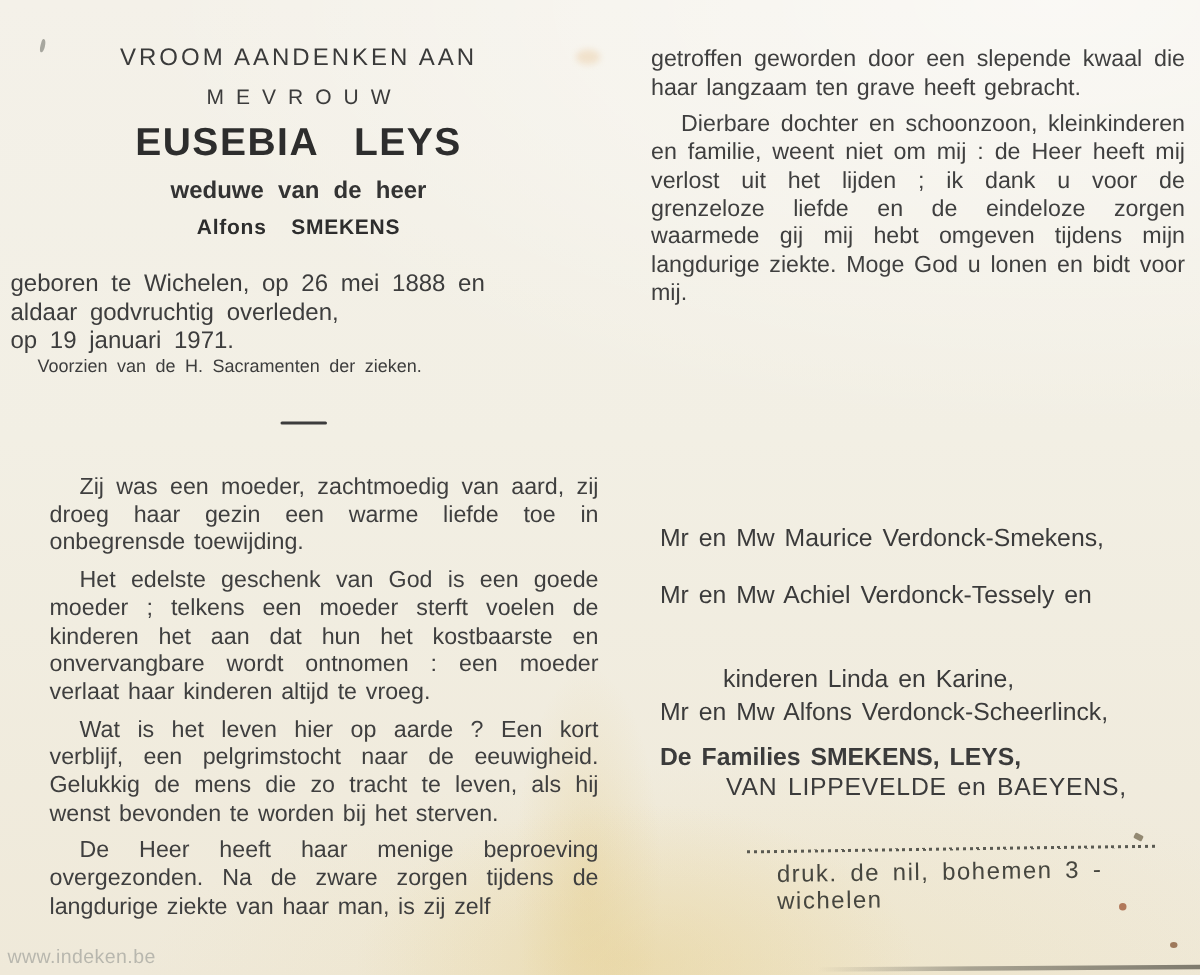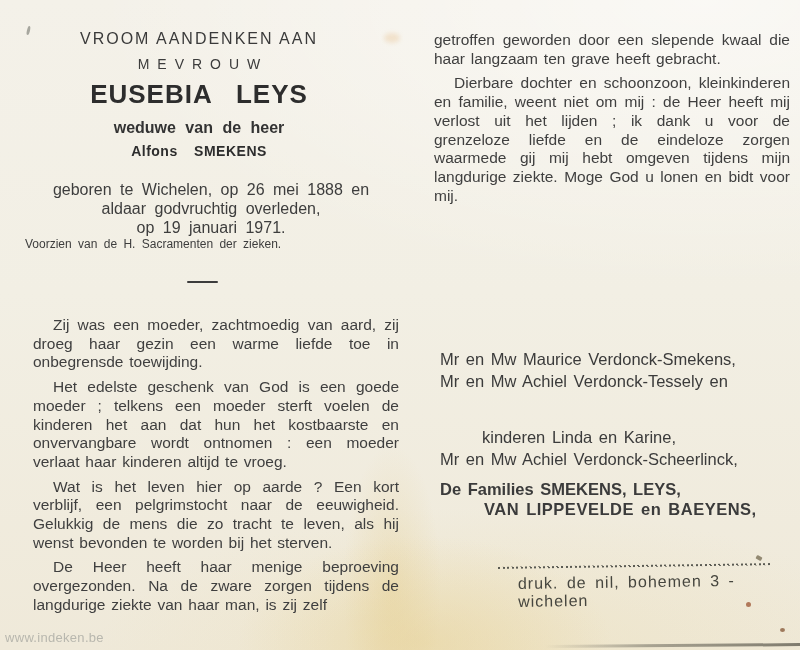--- a/index.html
+++ b/index.html
@@ -18,36 +18,36 @@
       linear-gradient(180deg,#f4f1e9 0%,#f2efe4 45%,#efe9d9 100%);
   }
   .abs{position:absolute;}
   
   .hdr{left:18px;width:362px;text-align:center;color:#343434;}
   .h-intro{top:30px;font-size:16px;letter-spacing:2px;color:#3a3a3a;}
   .h-title{top:56px;font-size:14px;letter-spacing:8px;text-indent:8px;color:#3c3c3c;}
   .h-name{top:79px;font-size:26px;font-weight:bold;letter-spacing:1px;word-spacing:16px;color:#2d2d2d;}
   .h-rel{top:119px;font-size:16px;font-weight:bold;word-spacing:5px;color:#333;}
   .h-husband{top:143px;font-size:14px;font-weight:bold;letter-spacing:.5px;word-spacing:12px;color:#2d2d2d;}
-  .lifedates{left:31px;top:180px;width:360px;text-align:center;font-size:16px;line-height:19px;word-spacing:4px;color:#3d3d3d;}
+  .lifedates{left:7px;top:180px;width:360px;text-align:left;font-size:16px;line-height:19px;word-spacing:4px;color:#3d3d3d;}
   .sacrament{left:25px;top:237px;width:360px;text-align:left;font-size:12px;word-spacing:3px;color:#3d3d3d;}
   .divider{left:187px;top:281px;width:31px;height:2px;background:#3c3c3c;border-radius:1px;}
   .body-left{left:33px;top:316px;width:366px;}
   .bodytext p{
     margin:0 0 6px 0;text-indent:20px;text-align:justify;
     font-size:15.5px;line-height:18.7px;color:#3f3f3f;word-spacing:1.5px;
   }
   
   .body-right{left:434px;top:31px;width:356px;}
   .families{left:440px;top:349px;width:350px;font-size:16.5px;color:#3b3b3b;word-spacing:2px;}
   .fam-line{line-height:20px;}
-  .fam-line.gap-after{margin-bottom:2px;}
+  .fam-line.gap-after{margin-bottom:18px;}
   .fam-line.indent{padding-left:42px;margin-top:36px;}
   .fam-line.group-start{margin-top:10px;font-weight:bold;}
-  .fam-line.caps-indent{padding-left:44px;letter-spacing:.5px;font-weight:bold;}
+  .fam-line.caps-indent{padding-left:44px;letter-spacing:.5px;}
   .thanks{left:471px;top:512px;width:312px;font-size:15px;font-weight:bold;line-height:21px;letter-spacing:.2px;color:#333;}
   .dotline{
     left:498px;top:565px;width:274px;height:2px;transform:rotate(-0.8deg);
     background:repeating-linear-gradient(90deg,#5a5a52 0 2px,rgba(0,0,0,0) 2px 4.5px);
   }
   .printer{left:518px;top:573px;font-size:16px;letter-spacing:1px;word-spacing:3px;color:#46463f;transform:rotate(-0.8deg);}
   
   .watermark{left:5px;top:630px;font-size:13px;letter-spacing:.3px;color:#b8b7ae;}
   .crease{left:27px;top:26px;width:3px;height:9px;border-radius:40% 60% 50% 50%;background:#8d8d86;transform:rotate(14deg);opacity:.75;}
   .smudge-orange{left:384px;top:33px;width:16px;height:10px;border-radius:50%;background:rgba(225,160,80,.22);filter:blur(2px);}
@@ -88,21 +88,21 @@
     <p>Zij was een moeder, zachtmoedig van aard, zij droeg haar gezin een warme liefde toe in onbegrensde toewijding.</p>
     <p>Het edelste geschenk van God is een goede moeder ; telkens een moeder sterft voelen de kinderen het aan dat hun het kostbaarste en onvervangbare wordt ontnomen : een moeder verlaat haar kinderen altijd te vroeg.</p>
     <p>Wat is het leven hier op aarde ? Een kort verblijf, een pelgrimstocht naar de eeuwigheid. Gelukkig de mens die zo tracht te leven, als hij wenst bevonden te worden bij het sterven.</p>
     <p>De Heer heeft haar menige beproeving overgezonden. Na de zware zorgen tijdens de langdurige ziekte van haar man, is zij zelf</p>
   </div>
 
   <div class="abs families">
     <div class="fam-line gap-after">Mr en Mw Maurice Verdonck-Smekens,</div>
     <div class="fam-line">Mr en Mw Achiel Verdonck-Tessely en</div>
     <div class="fam-line indent">kinderen Linda en Karine,</div>
-    <div class="fam-line" style="margin-top:2px;">Mr en Mw Achiel Verdonck-Scheerlinck,</div>
+    <div class="fam-line" style="margin-top:2px;">Mr en Mw Alfons Verdonck-Scheerlinck,</div>
     <div class="fam-line group-start">De Families SMEKENS, LEYS,</div>
     <div class="fam-line caps-indent">VAN LIPPEVELDE en BAEYENS,</div>
   </div>
 
 
   <div class="abs dotline"></div>
   <div class="abs printer">druk. de nil, bohemen 3 - wichelen</div>
 
   <div class="abs crease"></div>
   <div class="abs smudge-orange"></div>

